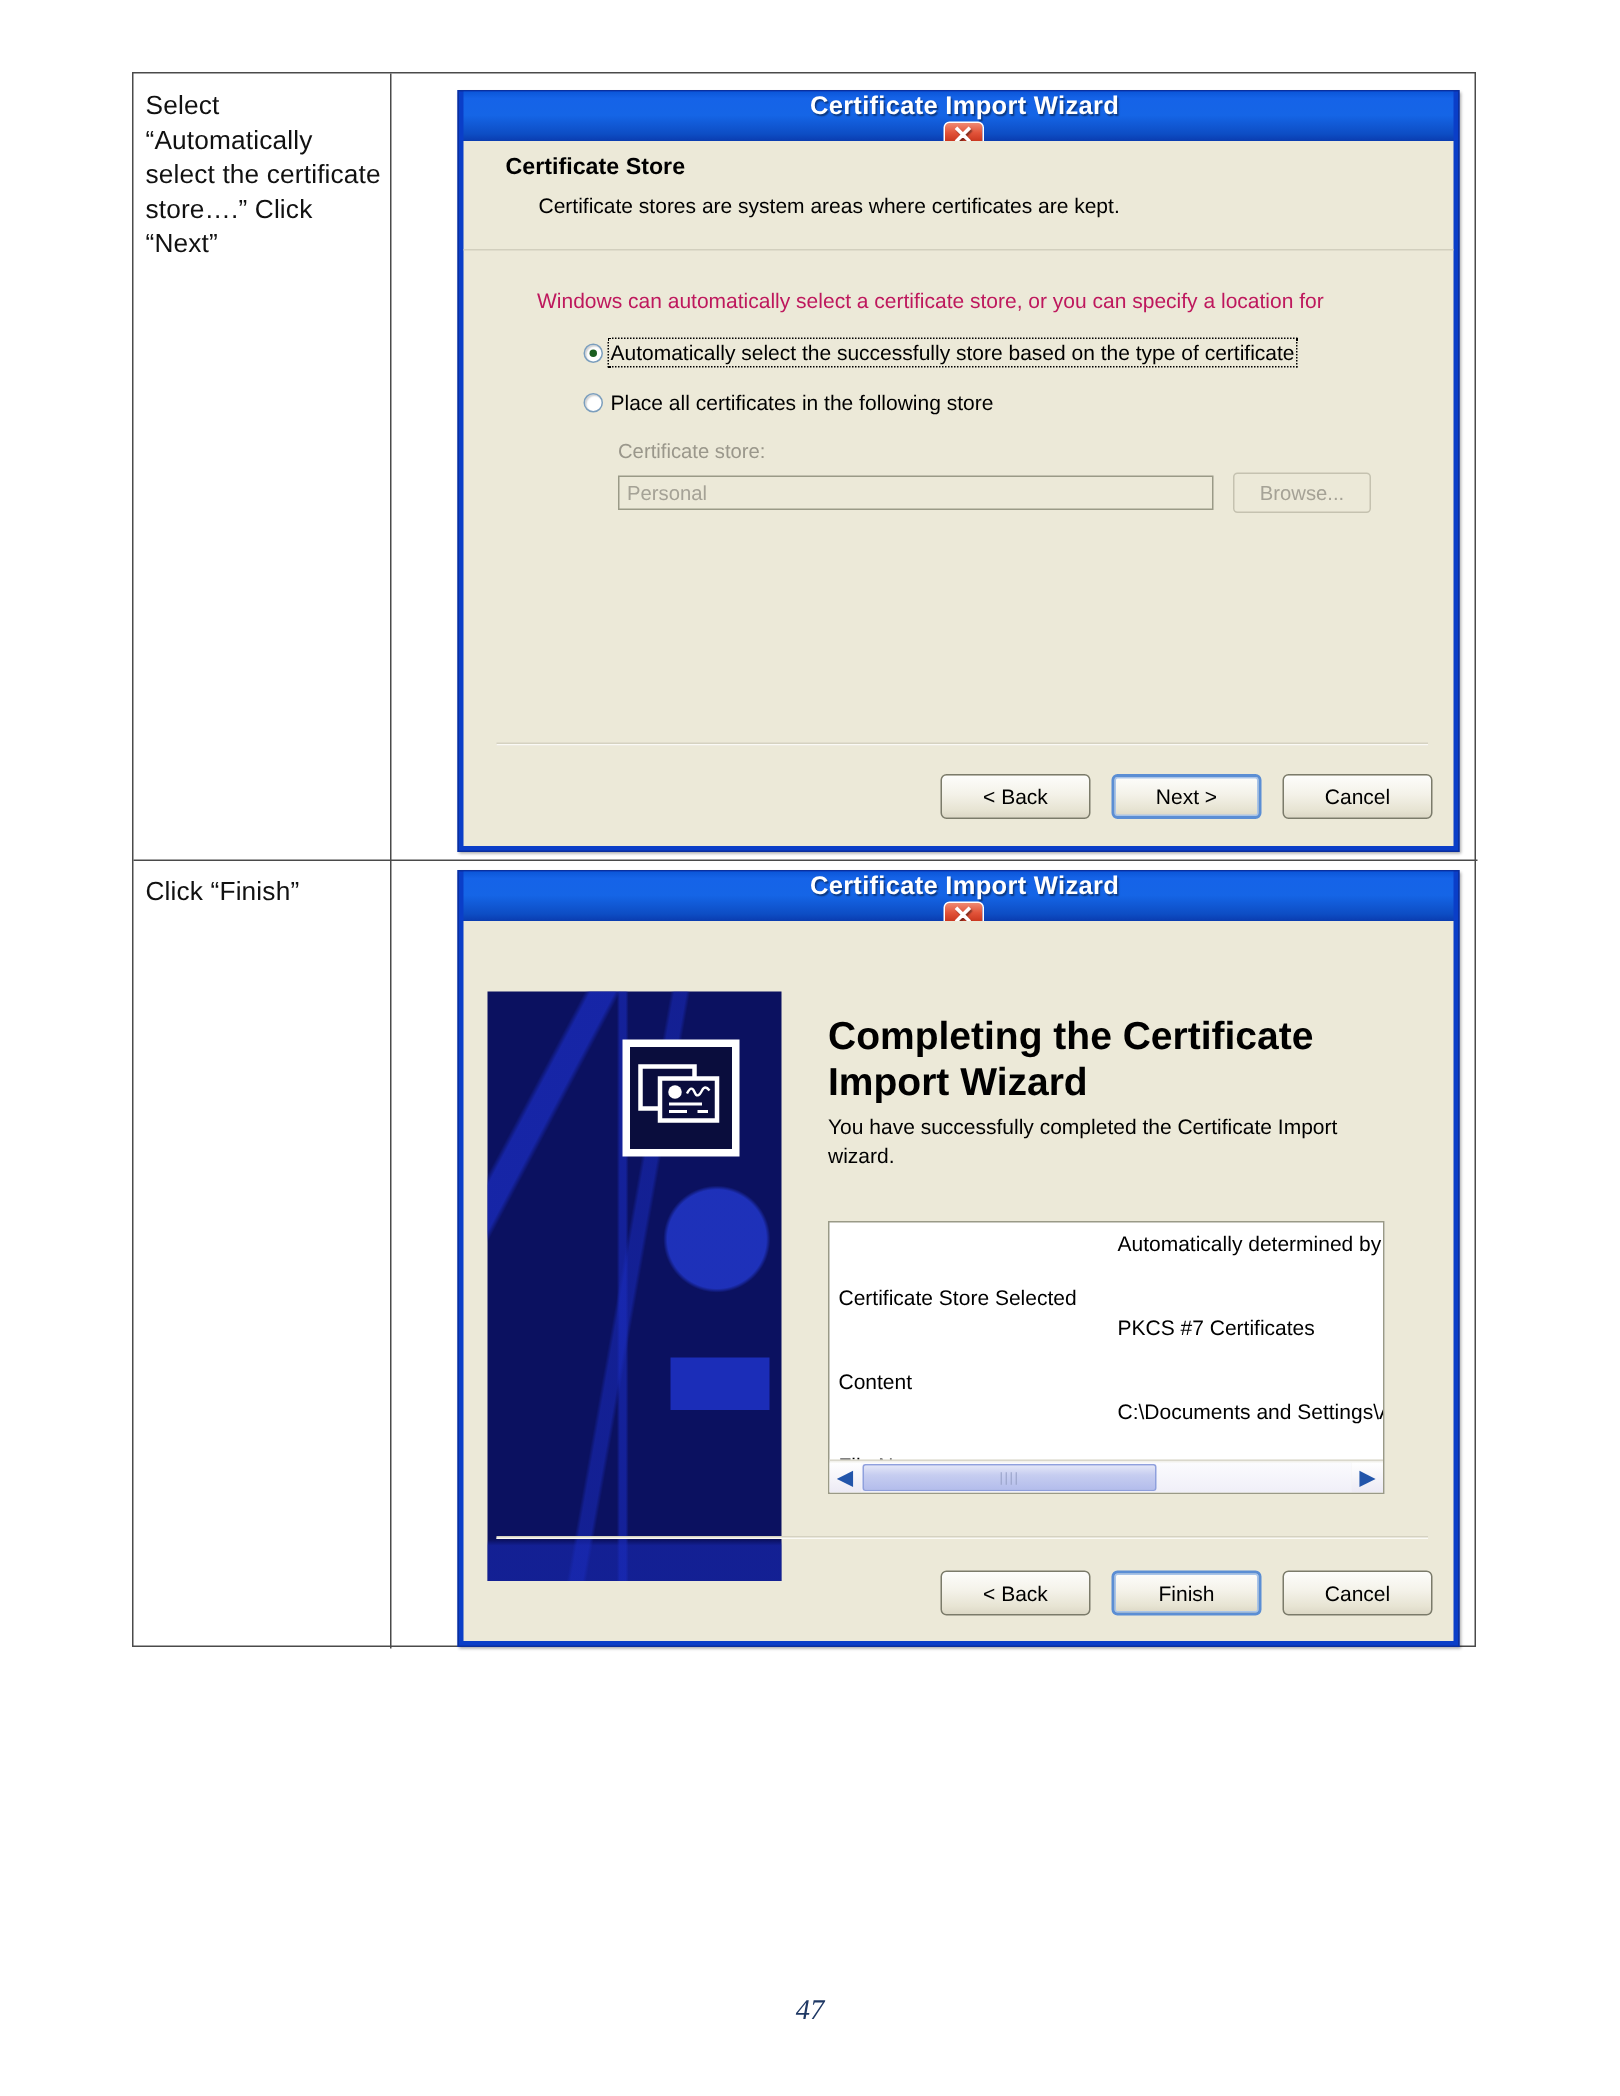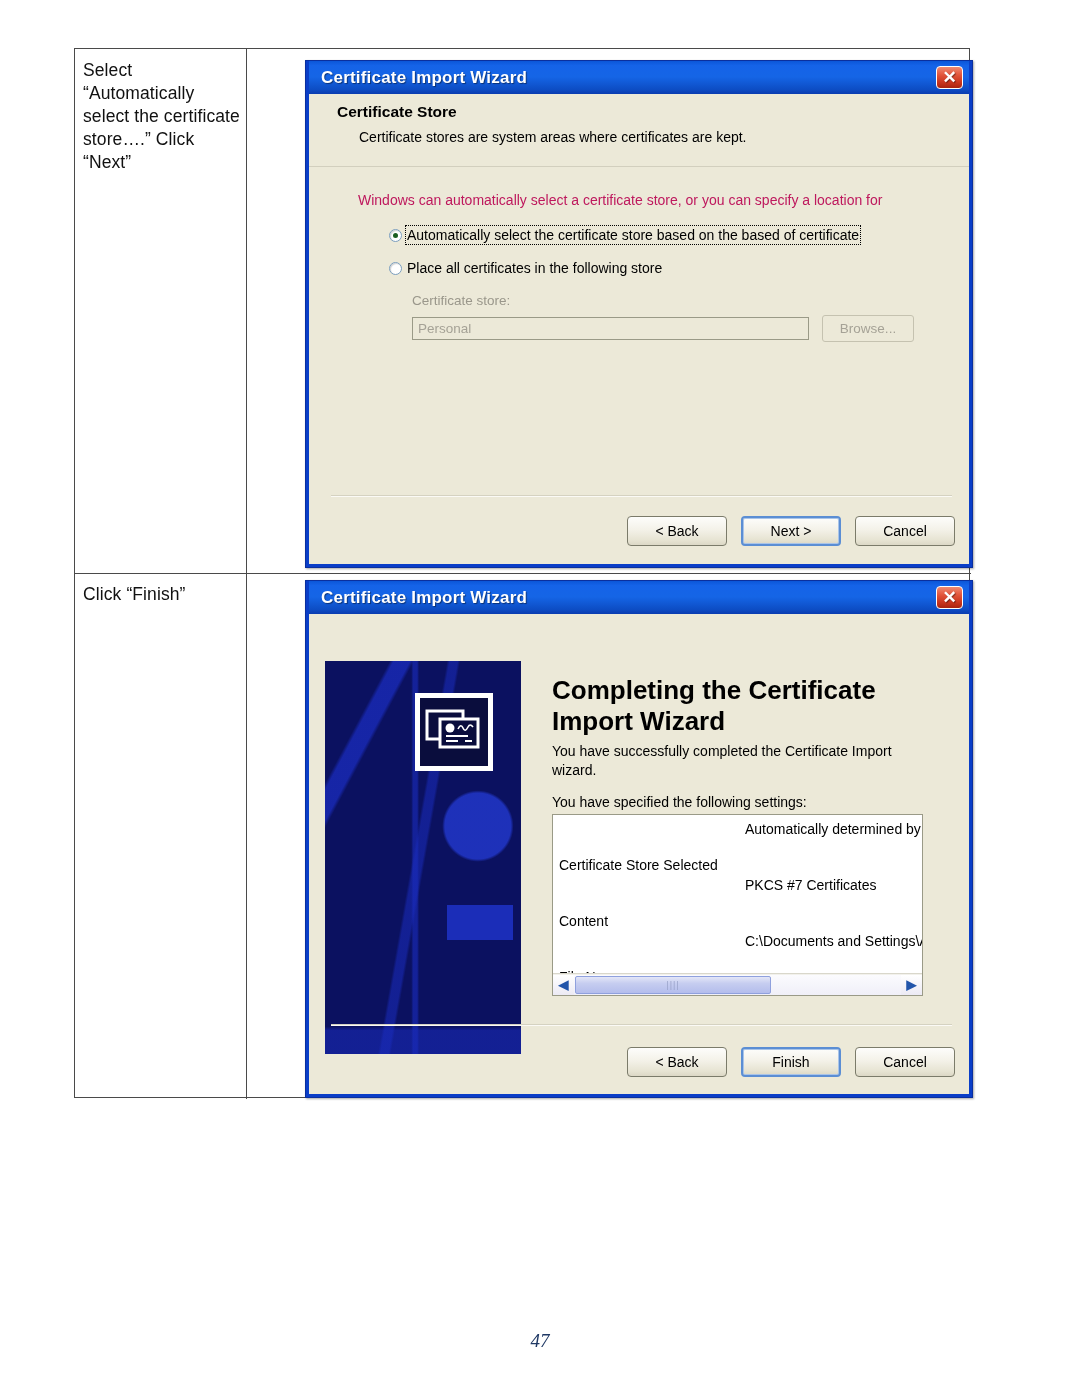--- a/index.html
+++ b/index.html
@@ -11,21 +11,21 @@
     width: 1080px;
     height: 1397px;
     position: relative;
     font-family: "Liberation Sans", sans-serif;
     overflow: hidden;
   }
 
   
   .doc-table {
     position: absolute;
-    left: 74px;
+    left: 88px;
     top: 48px;
     width: 896px;
     height: 1050px;
     border: 1px solid #4a4a4a;
     box-sizing: border-box;
   }
   .row-divider {
     position: absolute;
     left: 0;
     top: 524px;
@@ -78,20 +78,21 @@
     height: 518px;
   }
 
   .titlebar {
     height: 33px;
     background: linear-gradient(to bottom, #0b56d8 0%, #1563e8 14%, #1565e6 48%, #0d4dc4 86%, #0a3cb0 100%);
     display: flex;
     align-items: center;
     padding: 0 4px 0 12px;
     position: relative;
+    flex-direction: column;
   }
   .titlebar-text {
     color: #ffffff;
     font-family: "Liberation Sans", sans-serif;
     font-size: 17px;
     font-weight: bold;
     letter-spacing: 0.2px;
     text-shadow: 1px 1px 1px rgba(0,0,0,0.45);
     flex: 1;
   }
@@ -465,21 +466,21 @@
       <div class="header-sub">Certificate stores are system areas where certificates are kept.</div>
     </div>
 
     <div class="content-area">
       <div class="body-text">Windows can automatically select a certificate store, or you can specify a location for</div>
 
       <div class="radio-row opt1">
         <span class="radio-outer checked">
           <span class="radio-dot"></span>
         </span>
-        <span class="radio-label focused">Automatically select the certificate store based on the based of certificate</span>
+        <span class="radio-label focused">Automatically select the successfully store based on the type of certificate</span>
       </div>
 
       <div class="radio-row opt2">
         <span class="radio-outer">
           
         </span>
         <span class="radio-label">Place all certificates in the following store</span>
       </div>
 
       <div class="store-label">Certificate store:</div>
@@ -518,21 +519,20 @@
             <line x1="26" y1="38" x2="48" y2="38" stroke="#ffffff" stroke-width="2"></line>
             <line x1="26" y1="43" x2="38" y2="43" stroke="#ffffff" stroke-width="2"></line>
             <line x1="45" y1="43" x2="52" y2="43" stroke="#ffffff" stroke-width="2"></line>
           </svg>
         </div>
       </div>
     </div>
 
     <div class="welcome-title">Completing the Certificate Import Wizard</div>
     <div class="welcome-p1">You have successfully completed the Certificate Import wizard.</div>
-    <div class="welcome-p2">You have specified the following settings:</div>
 
     <div class="settings-box">
       <div class="settings-list">
         <div class="settings-row">
           <span class="settings-key">Certificate Store Selected</span>
           <span class="settings-val">Automatically determined by t</span>
         </div>
         <div class="settings-row">
           <span class="settings-key">Content</span>
           <span class="settings-val">PKCS #7 Certificates</span>

